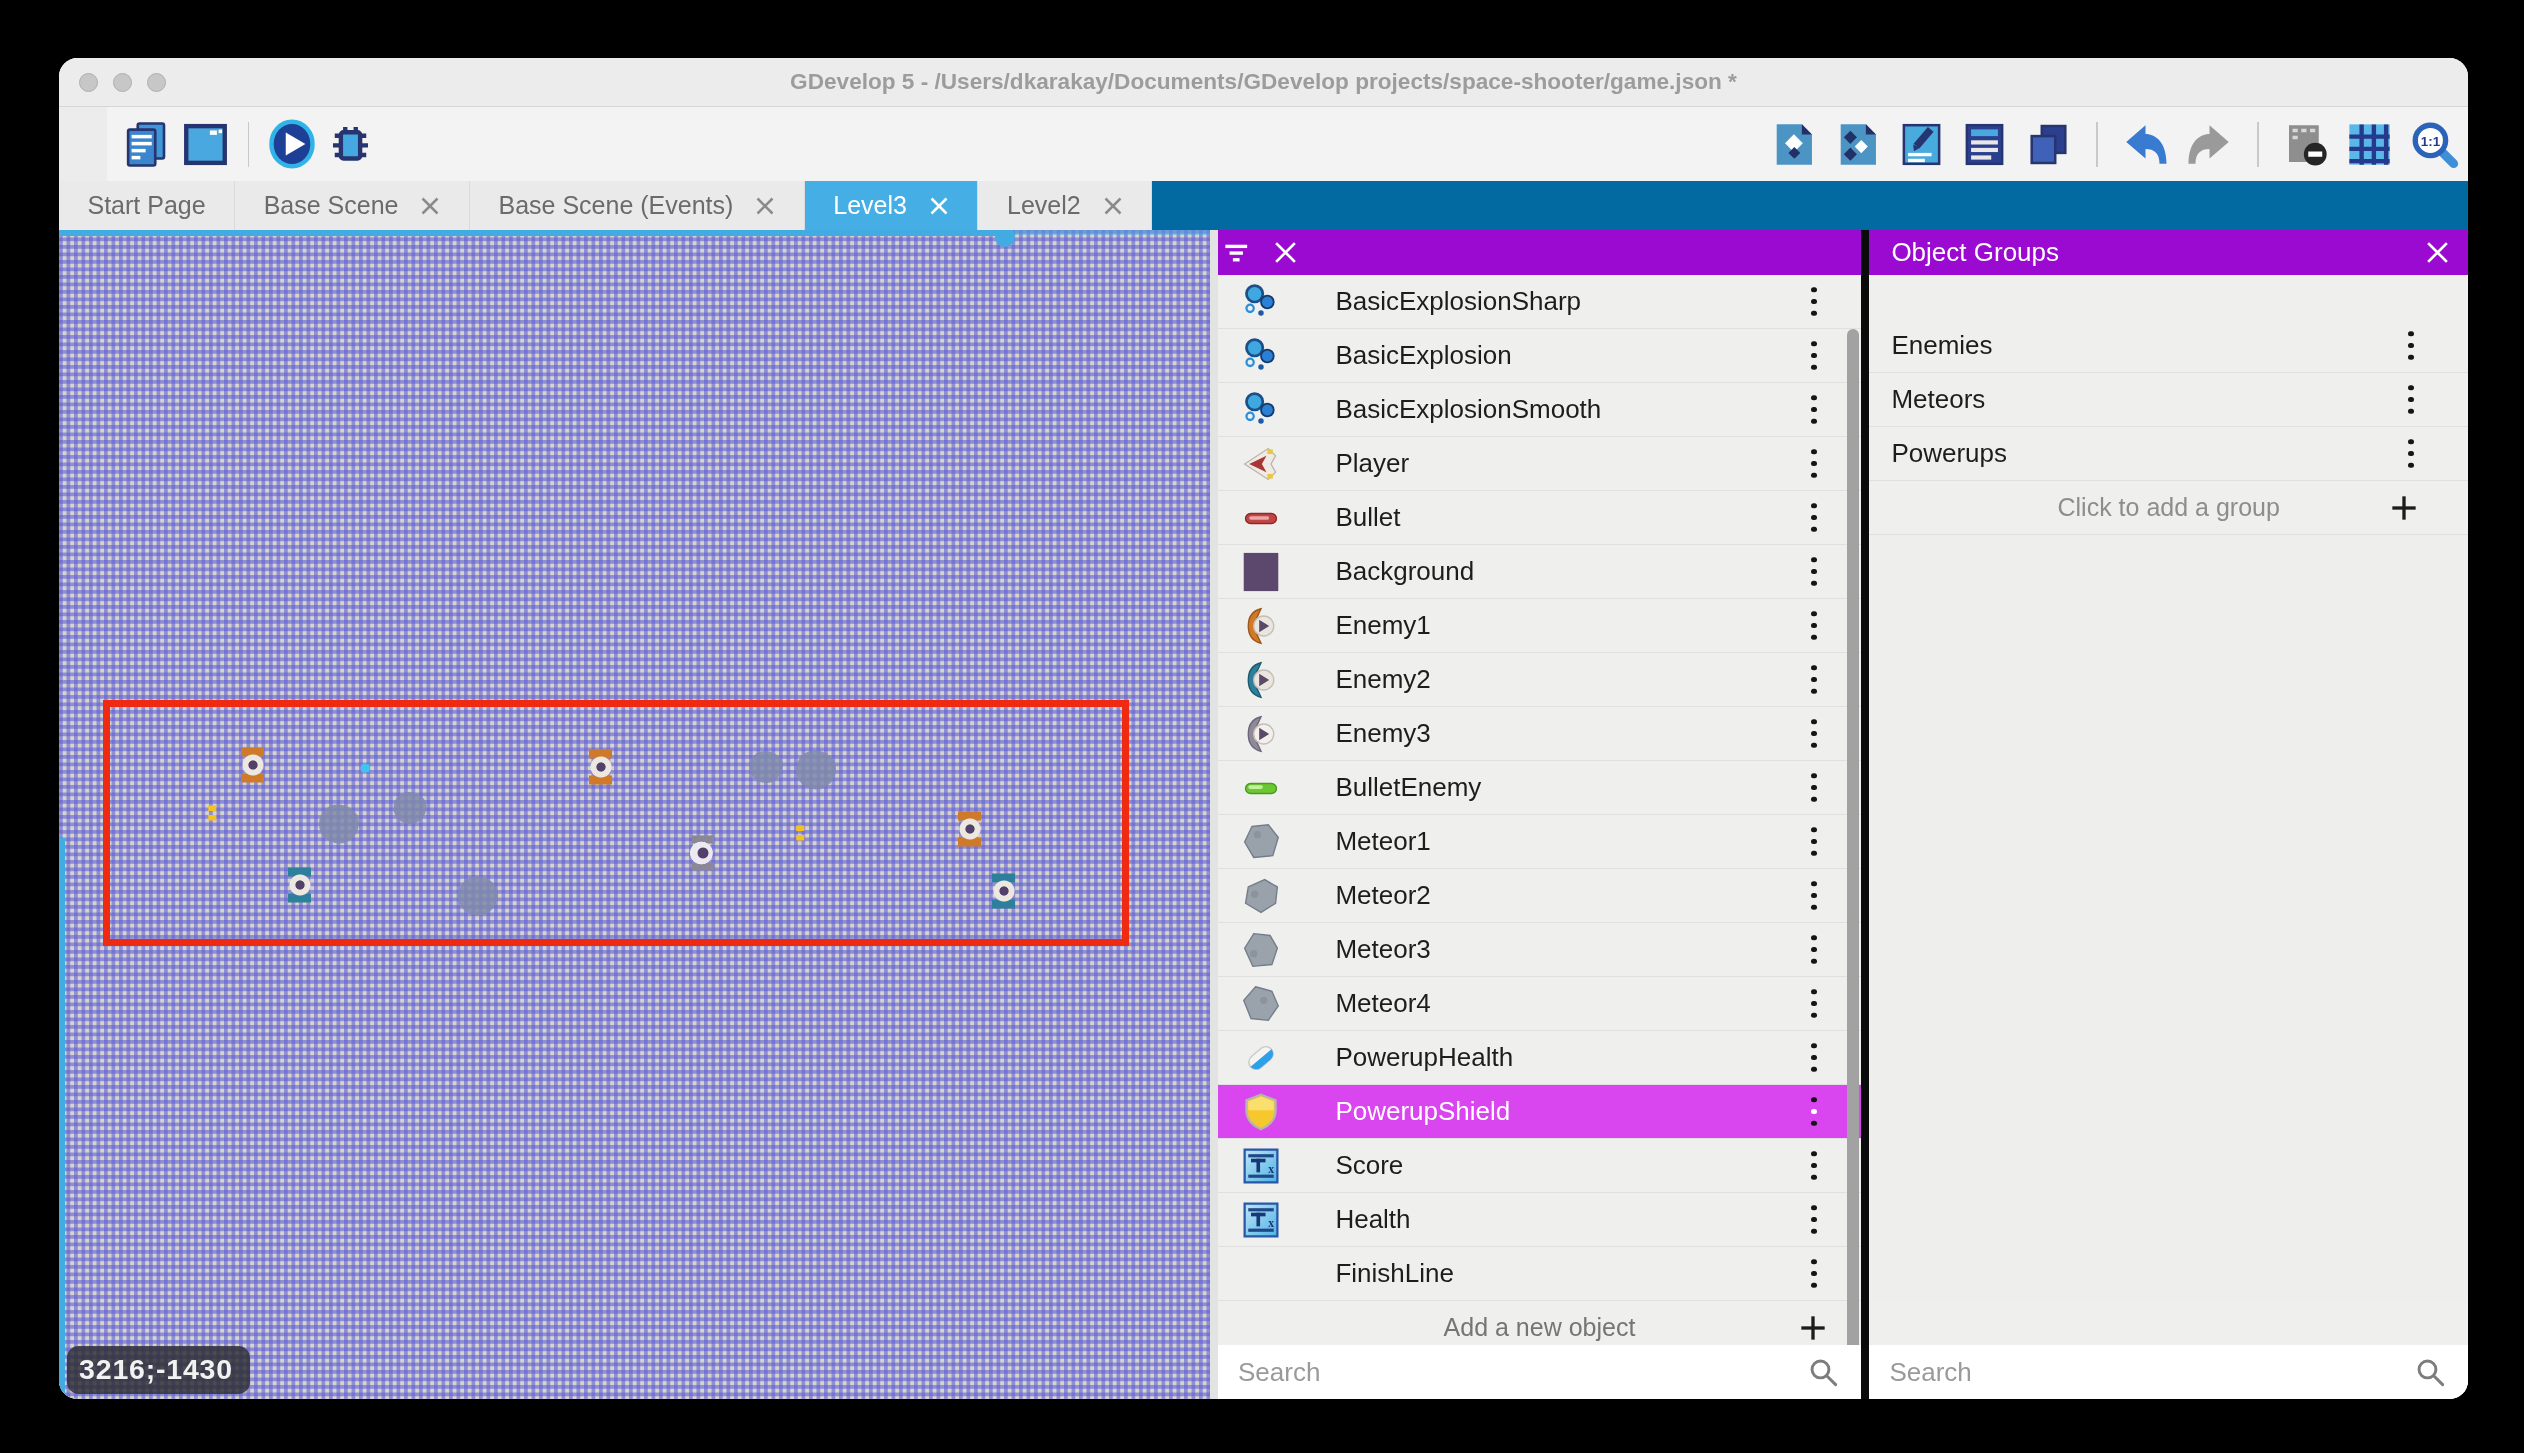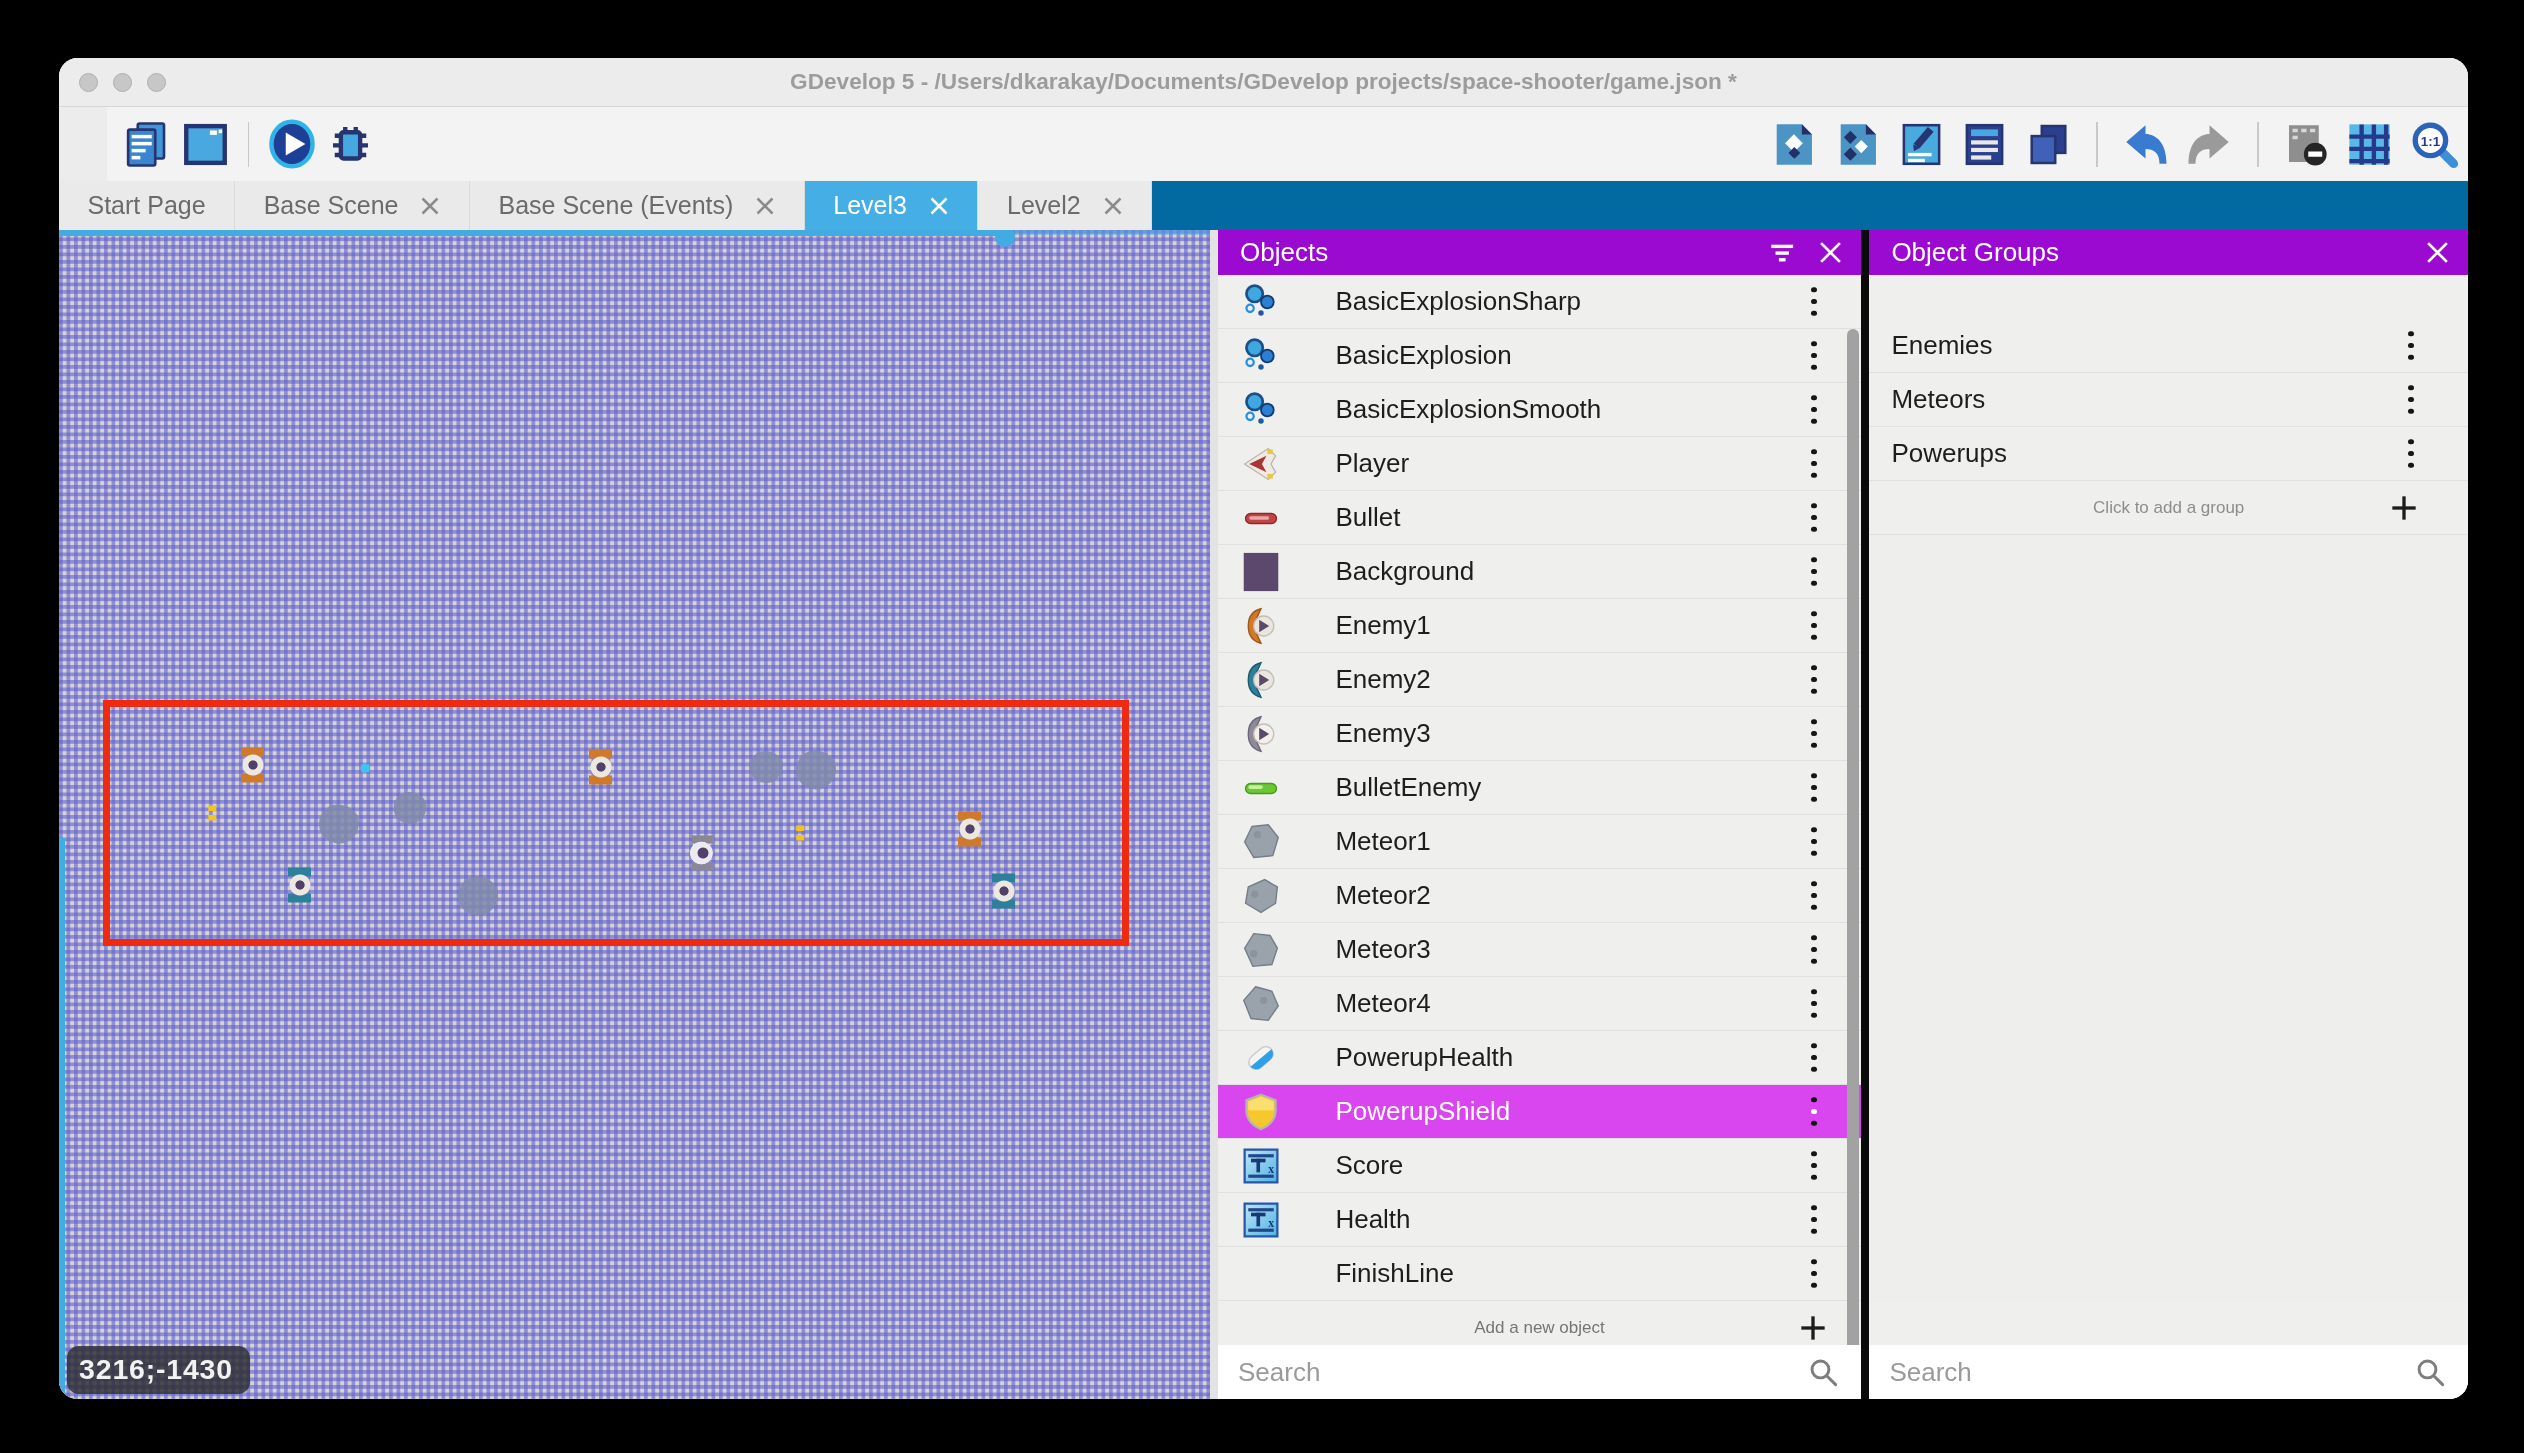--- a/index.html
+++ b/index.html
@@ -92,21 +92,21 @@
   .prow.selected { background:#d946ef; }
   .prow.selected .oname { color:#fff; }
   .prow.selected .kebab, .prow.selected .kebab::before, .prow.selected .kebab::after { background:#fff; }
   .oicon { width:40px; height:40px; margin-left:23.4px; flex:none; display:flex; align-items:center; justify-content:center; }
   .oname { font-size:26px; color:#1d1d1d; margin-left:54px; }
   .gname { font-size:26px; color:#1d1d1d; margin-left:22px; }
   .kebab { position:absolute; right:44px; top:50%; width:5.9px; height:5.9px; border-radius:50%; background:#151515;
     box-shadow:0 -11.7px 0 #151515, 0 11.7px 0 #151515; transform:translateY(-50%); }
   .panel.groups .kebab { right:54px; }
   .addrow { height:54px; display:flex; align-items:center; justify-content:center; position:relative;
-    font-size:17px; color:#757575; border-bottom:1.3px solid #e0e0e0; flex:none; }
+    font-size:25px; color:#757575; border-bottom:1.3px solid #e0e0e0; flex:none; }
   .addrow .plus { position:absolute; right:33px; width:30px; height:30px; }
   .plus line { stroke:#1c1c1c; stroke-width:4; }
   .searchrow { height:54px; background:#fff; display:flex; align-items:center; position:relative; flex:none; margin-top:auto; }
   .searchrow input { border:none; outline:none; background:transparent; font-size:26px; color:#333;
     font-family:"Liberation Sans",sans-serif; margin-left:20px; width:70%; }
   .searchrow input::placeholder { color:#9a9a9a; }
   .searchrow .mag { position:absolute; right:22px; width:32px; height:32px; }
   .scrollthumb { position:absolute; right:2.5px; top:54px; width:11.7px; height:1053px; background:#a2a2a2; border-radius:6.7px; }
   .gfill { flex:1; background:#eeeeed; }
 </style>
@@ -316,21 +316,20 @@
           
         </div>
 
         <div class="coord-badge">3216;-1430</div>
       </div>
       <div class="gutter"></div>
     </div>
 
     <div class="panel objects">
       <div class="phead">
-        <span class="ptitle">Objects</span>
         <span class="hicon">
           <svg width="28.5" height="28.5" viewBox="0 0 34 34">
               <rect x="4" y="8" width="26" height="4" fill="#fff"></rect>
               <rect x="9" y="16" width="16" height="4" fill="#fff"></rect>
               <rect x="13" y="24" width="8" height="4" fill="#fff"></rect>
             </svg>
         </span>
         <span class="hicon">
           <svg width="25" height="25" viewBox="0 0 24 24">
               <line x1="3" y1="3" x2="21" y2="21" stroke="#fff" stroke-width="2.6"></line>

